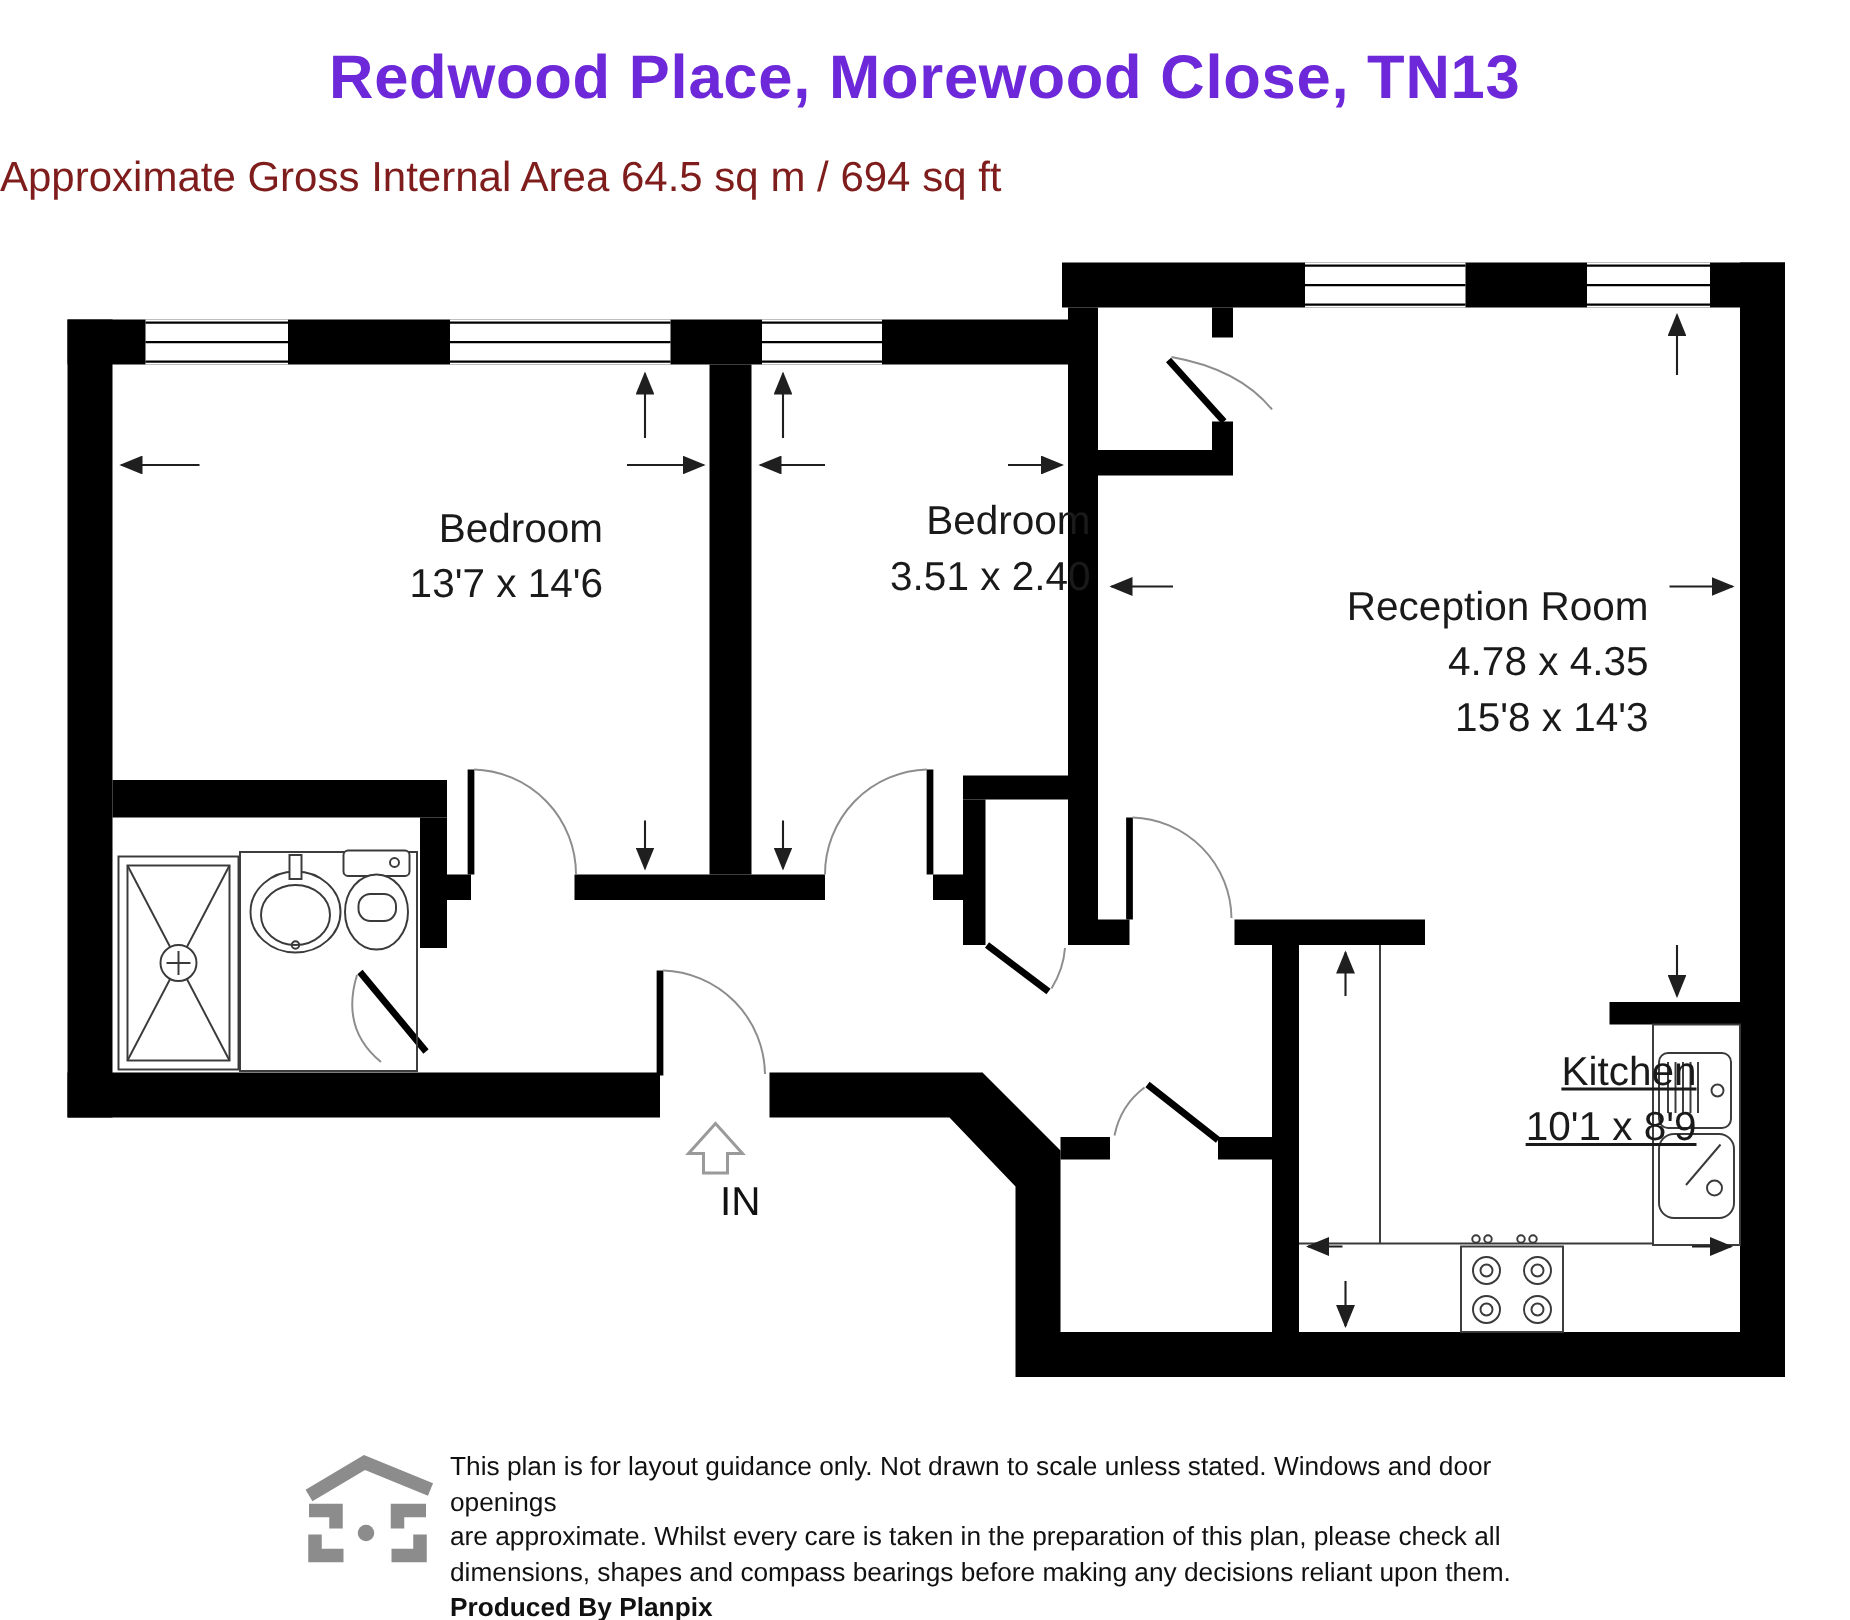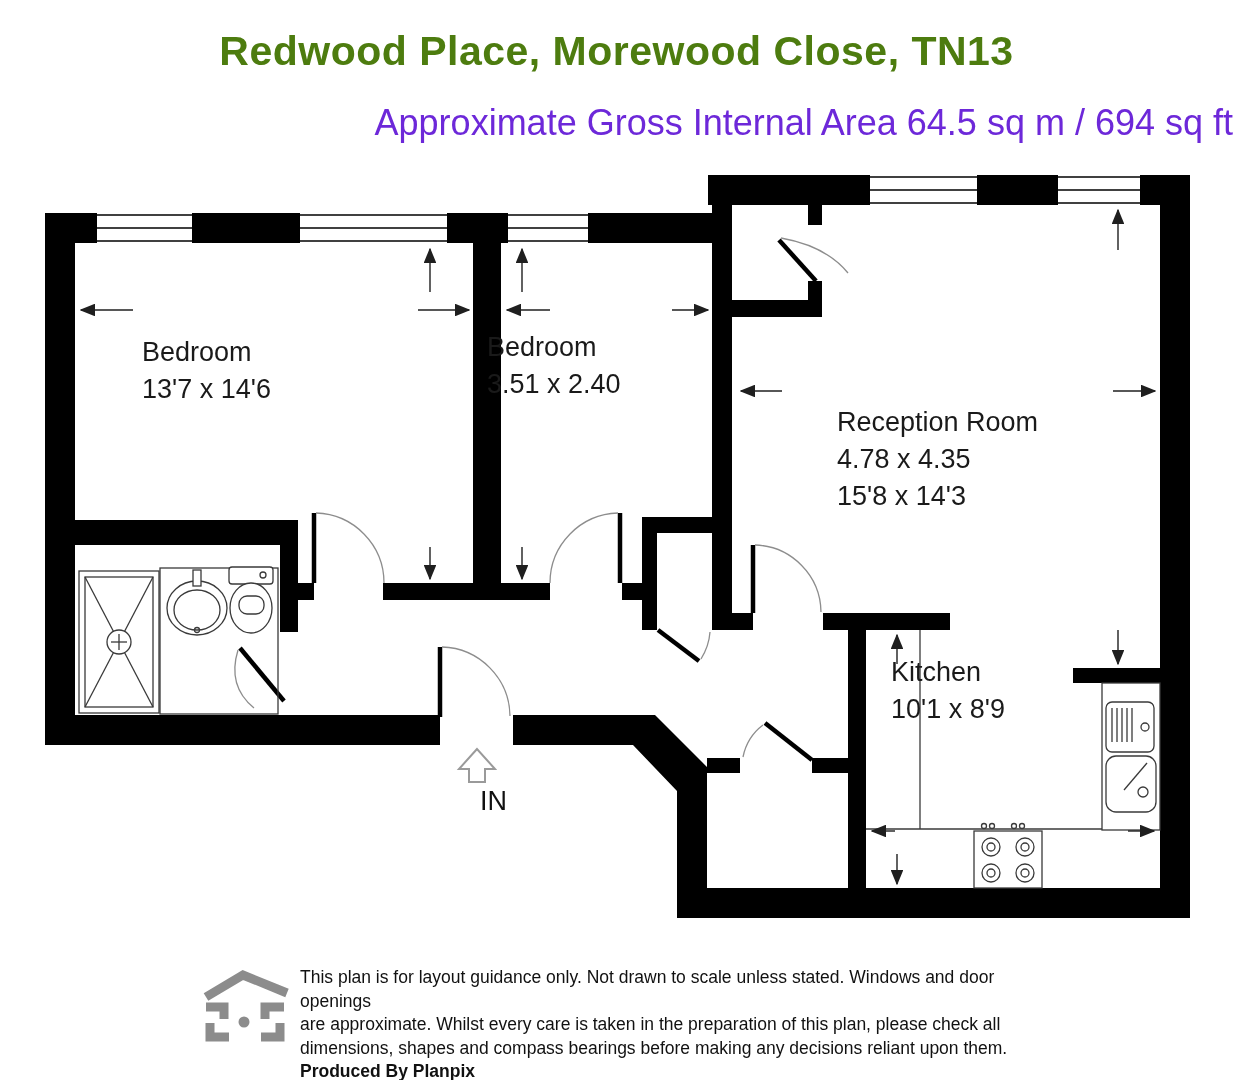--- a/index.html
+++ b/index.html
@@ -1,22 +1,22 @@
 <!DOCTYPE html>
 <html style="--wall: #000000; --label: #1a1a1a; --arc: #8d8d8d; --fixture: #3a3a3a; --arrow: #1f1f1f; --entr: #9a9a9a; --logo: #8c8c8c;"><head>
 <meta charset="utf-8">
 <style>
   html,body{margin:0;padding:0;background:#fff;}
   #page{position:relative;width:1233px;height:1080px;background:#fff;overflow:hidden;
         font-family:"Liberation Sans",sans-serif;color:#1a1a1a;}
   .title{position:absolute;top:28px;left:0;width:100%;text-align:center;
-         font-size:41px;font-weight:bold;letter-spacing:.5px;color:#4d7c0f;}
-  .subtitle{position:absolute;top:102px;left:0;width:100%;text-align:right;
-            font-size:36px;color:#6d28d9;}
-  .room-label{position:absolute;text-align:left;font-size:27px;line-height:37px;color:var(--label,#1a1a1a);}
+         font-size:41px;font-weight:bold;letter-spacing:.5px;color:#6d28d9;}
+  .subtitle{position:absolute;top:102px;left:0;width:100%;text-align:left;
+            font-size:28px;color:#7f1d1d;}
+  .room-label{position:absolute;text-align:right;font-size:27px;line-height:37px;color:var(--label,#1a1a1a);}
   .in-label{position:absolute;left:447px;top:786px;width:60px;text-align:right;
             font-size:27px;color:#111;}
   svg{position:absolute;left:0;top:0;}
   .wall{fill:var(--wall,#000);}
   .win{fill:#fff;}
   .winline{stroke:var(--wall,#000);stroke-width:1.5;}
   .leaf{stroke:var(--wall,#000);stroke-width:4.5;fill:none;}
   .arc{stroke:var(--arc,#8d8d8d);stroke-width:1.3;fill:none;}
   .fix{stroke:var(--fixture,#3a3a3a);stroke-width:1.3;fill:#fff;}
   .fixl{stroke:var(--fixture,#3a3a3a);stroke-width:1.3;fill:none;}
@@ -237,27 +237,27 @@
   <div class="room-label" style="left:142px;top:334px;width:260px;">
     <div>Bedroom</div>
     <div>13'7 x 14'6</div>
   </div>
 
   <div class="room-label" style="left:487px;top:329px;width:240px;">
     <div>Bedroom</div>
     <div>3.51 x 2.40</div>
   </div>
 
-  <div class="room-label" style="left:837px;top:386px;width:300px;margin-top:18px;">
+  <div class="room-label" style="left:799px;top:386px;width:300px;">
     <div>Reception Room</div>
     <div>4.78 x 4.35</div>
     <div>15'8 x 14'3</div>
   </div>
 
-  <div class="room-label" style="left:891px;top:654px;width:240px;">
+  <div class="room-label" style="left:891px;top:696px;width:240px;text-decoration:underline;">
     <div>Kitchen</div>
     <div>10'1 x 8'9</div>
   </div>
 
   <div class="in-label">IN</div>
 
   <div class="footer-text">
     <div>This plan is for layout guidance only. Not drawn to scale unless stated. Windows and door openings</div>
     <div>are approximate. Whilst every care is taken in the preparation of this plan, please check all</div>
     <div>dimensions, shapes and compass bearings before making any decisions reliant upon them.</div>

